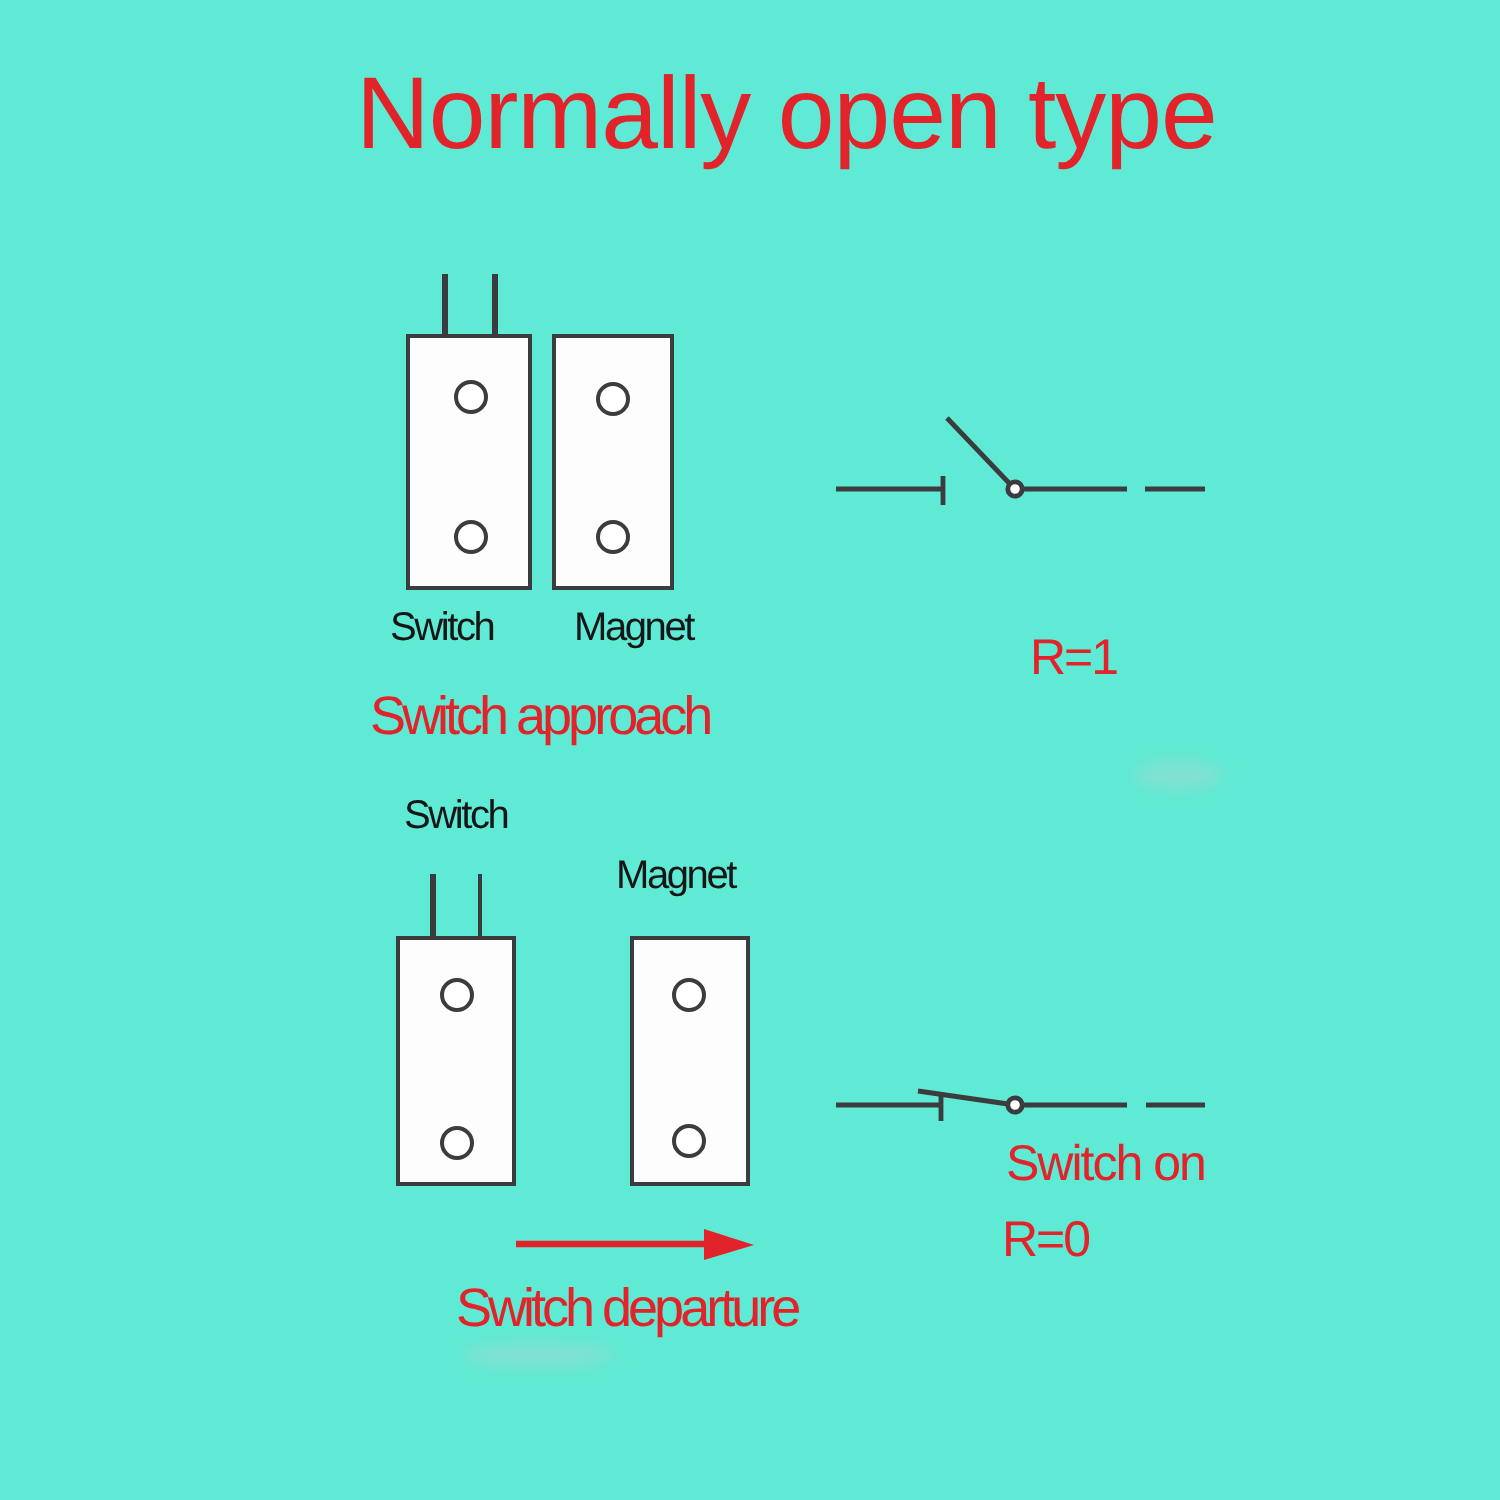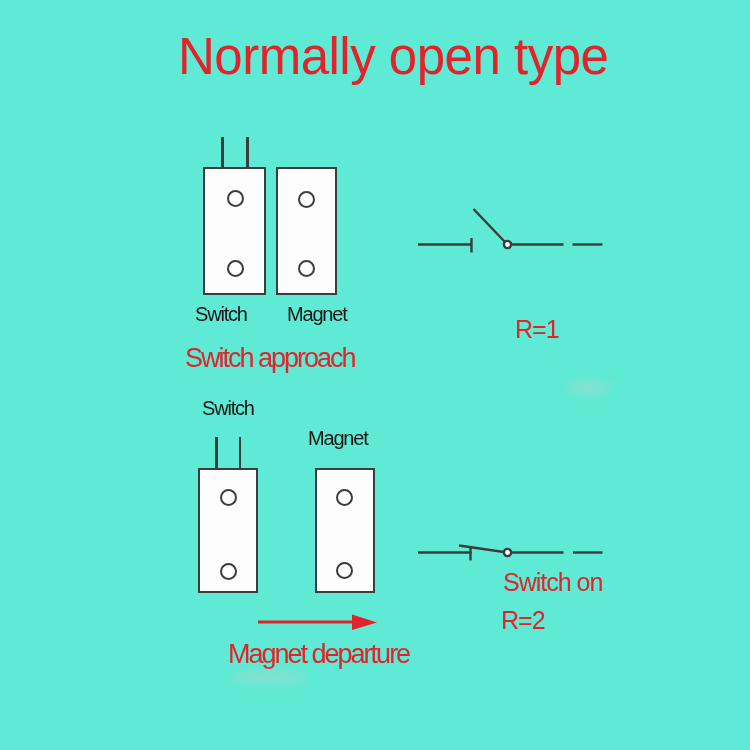--- a/index.html
+++ b/index.html
@@ -76,24 +76,24 @@
     <g stroke="#3c3c3e" stroke-width="2.4" fill="none">
       <line x1="418" y1="552.5" x2="471.5" y2="552.5"></line>
       <line x1="470.5" y1="546.5" x2="470.5" y2="560.5"></line>
       <line x1="459" y1="545.5" x2="504" y2="552"></line>
       <circle cx="507.5" cy="552.5" r="3.6" fill="#ffffff"></circle>
       <line x1="511.5" y1="552.5" x2="563.5" y2="552.5"></line>
       <line x1="573" y1="552.5" x2="602.5" y2="552.5"></line>
     </g>
   </svg>
   <div class="abs ccap" style="left:475px;top:570px;margin-left:28px;">Switch on</div>
-  <div class="abs ccap" style="left:501px;top:608px;">R=2</div>
+  <div class="abs ccap" style="left:501px;top:608px;">R=0</div>
 
   <svg class="csvg" style="left:250px;top:608px;" width="135" height="28" viewBox="250 608 135 28">
     <line x1="258" y1="622" x2="356" y2="622" stroke="#e2232a" stroke-width="3.2"></line>
     <polygon points="352,614.5 377,622.5 352,630" fill="#e2232a"></polygon>
   </svg>
-  <div class="abs cap" style="left:228px;top:641px;">Magnet departure</div>
+  <div class="abs cap" style="left:228px;top:641px;">Switch departure</div>
 
   <div class="smudge" style="left:566px;top:380px;width:46px;height:15px;"></div>
   <div class="smudge" style="left:230px;top:671px;width:78px;height:13px;"></div>
 
 </div>
 
 </body></html>

